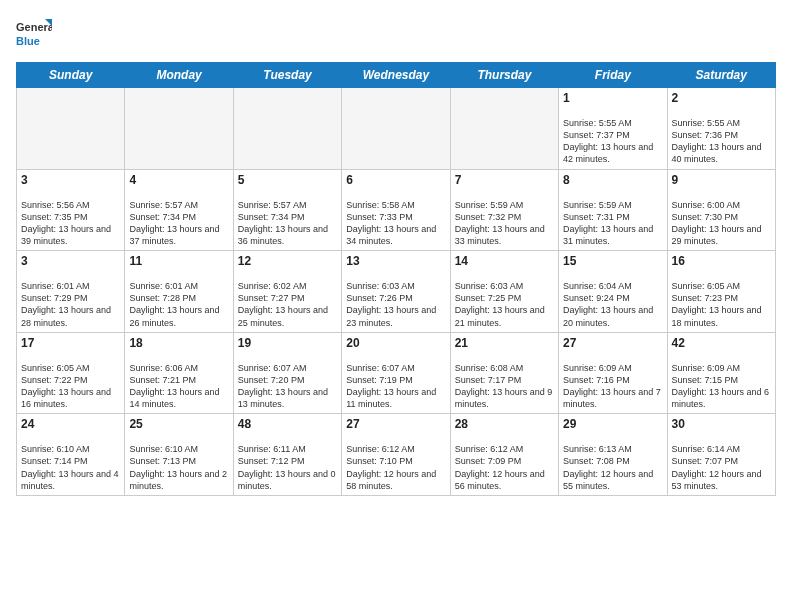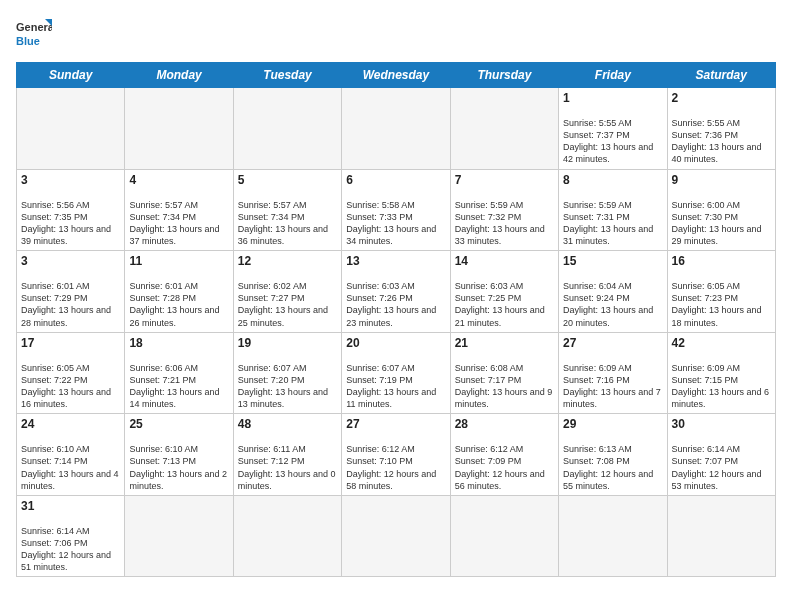--- a/index.html
+++ b/index.html
@@ -334,30 +334,15 @@
 and 55 minutes.</div>
           </td>
           <td>
             <span class="day-number">30</span>
             <div class="day-info">Sunrise: 6:14 AM
 Sunset: 7:07 PM
 Daylight: 12 hours
 and 53 minutes.</div>
           </td>
         </tr>
-        <tr>
-          <td class="last-row">
-            <span class="day-number">31</span>
-            <div class="day-info">Sunrise: 6:14 AM
-Sunset: 7:06 PM
-Daylight: 12 hours
-and 51 minutes.</div>
-          </td>
-          <td class="empty last-row"></td>
-          <td class="empty last-row"></td>
-          <td class="empty last-row"></td>
-          <td class="empty last-row"></td>
-          <td class="empty last-row"></td>
-          <td class="empty last-row"></td>
-        </tr>
       </tbody>
   </table>
 </div>
 
 </body></html>

